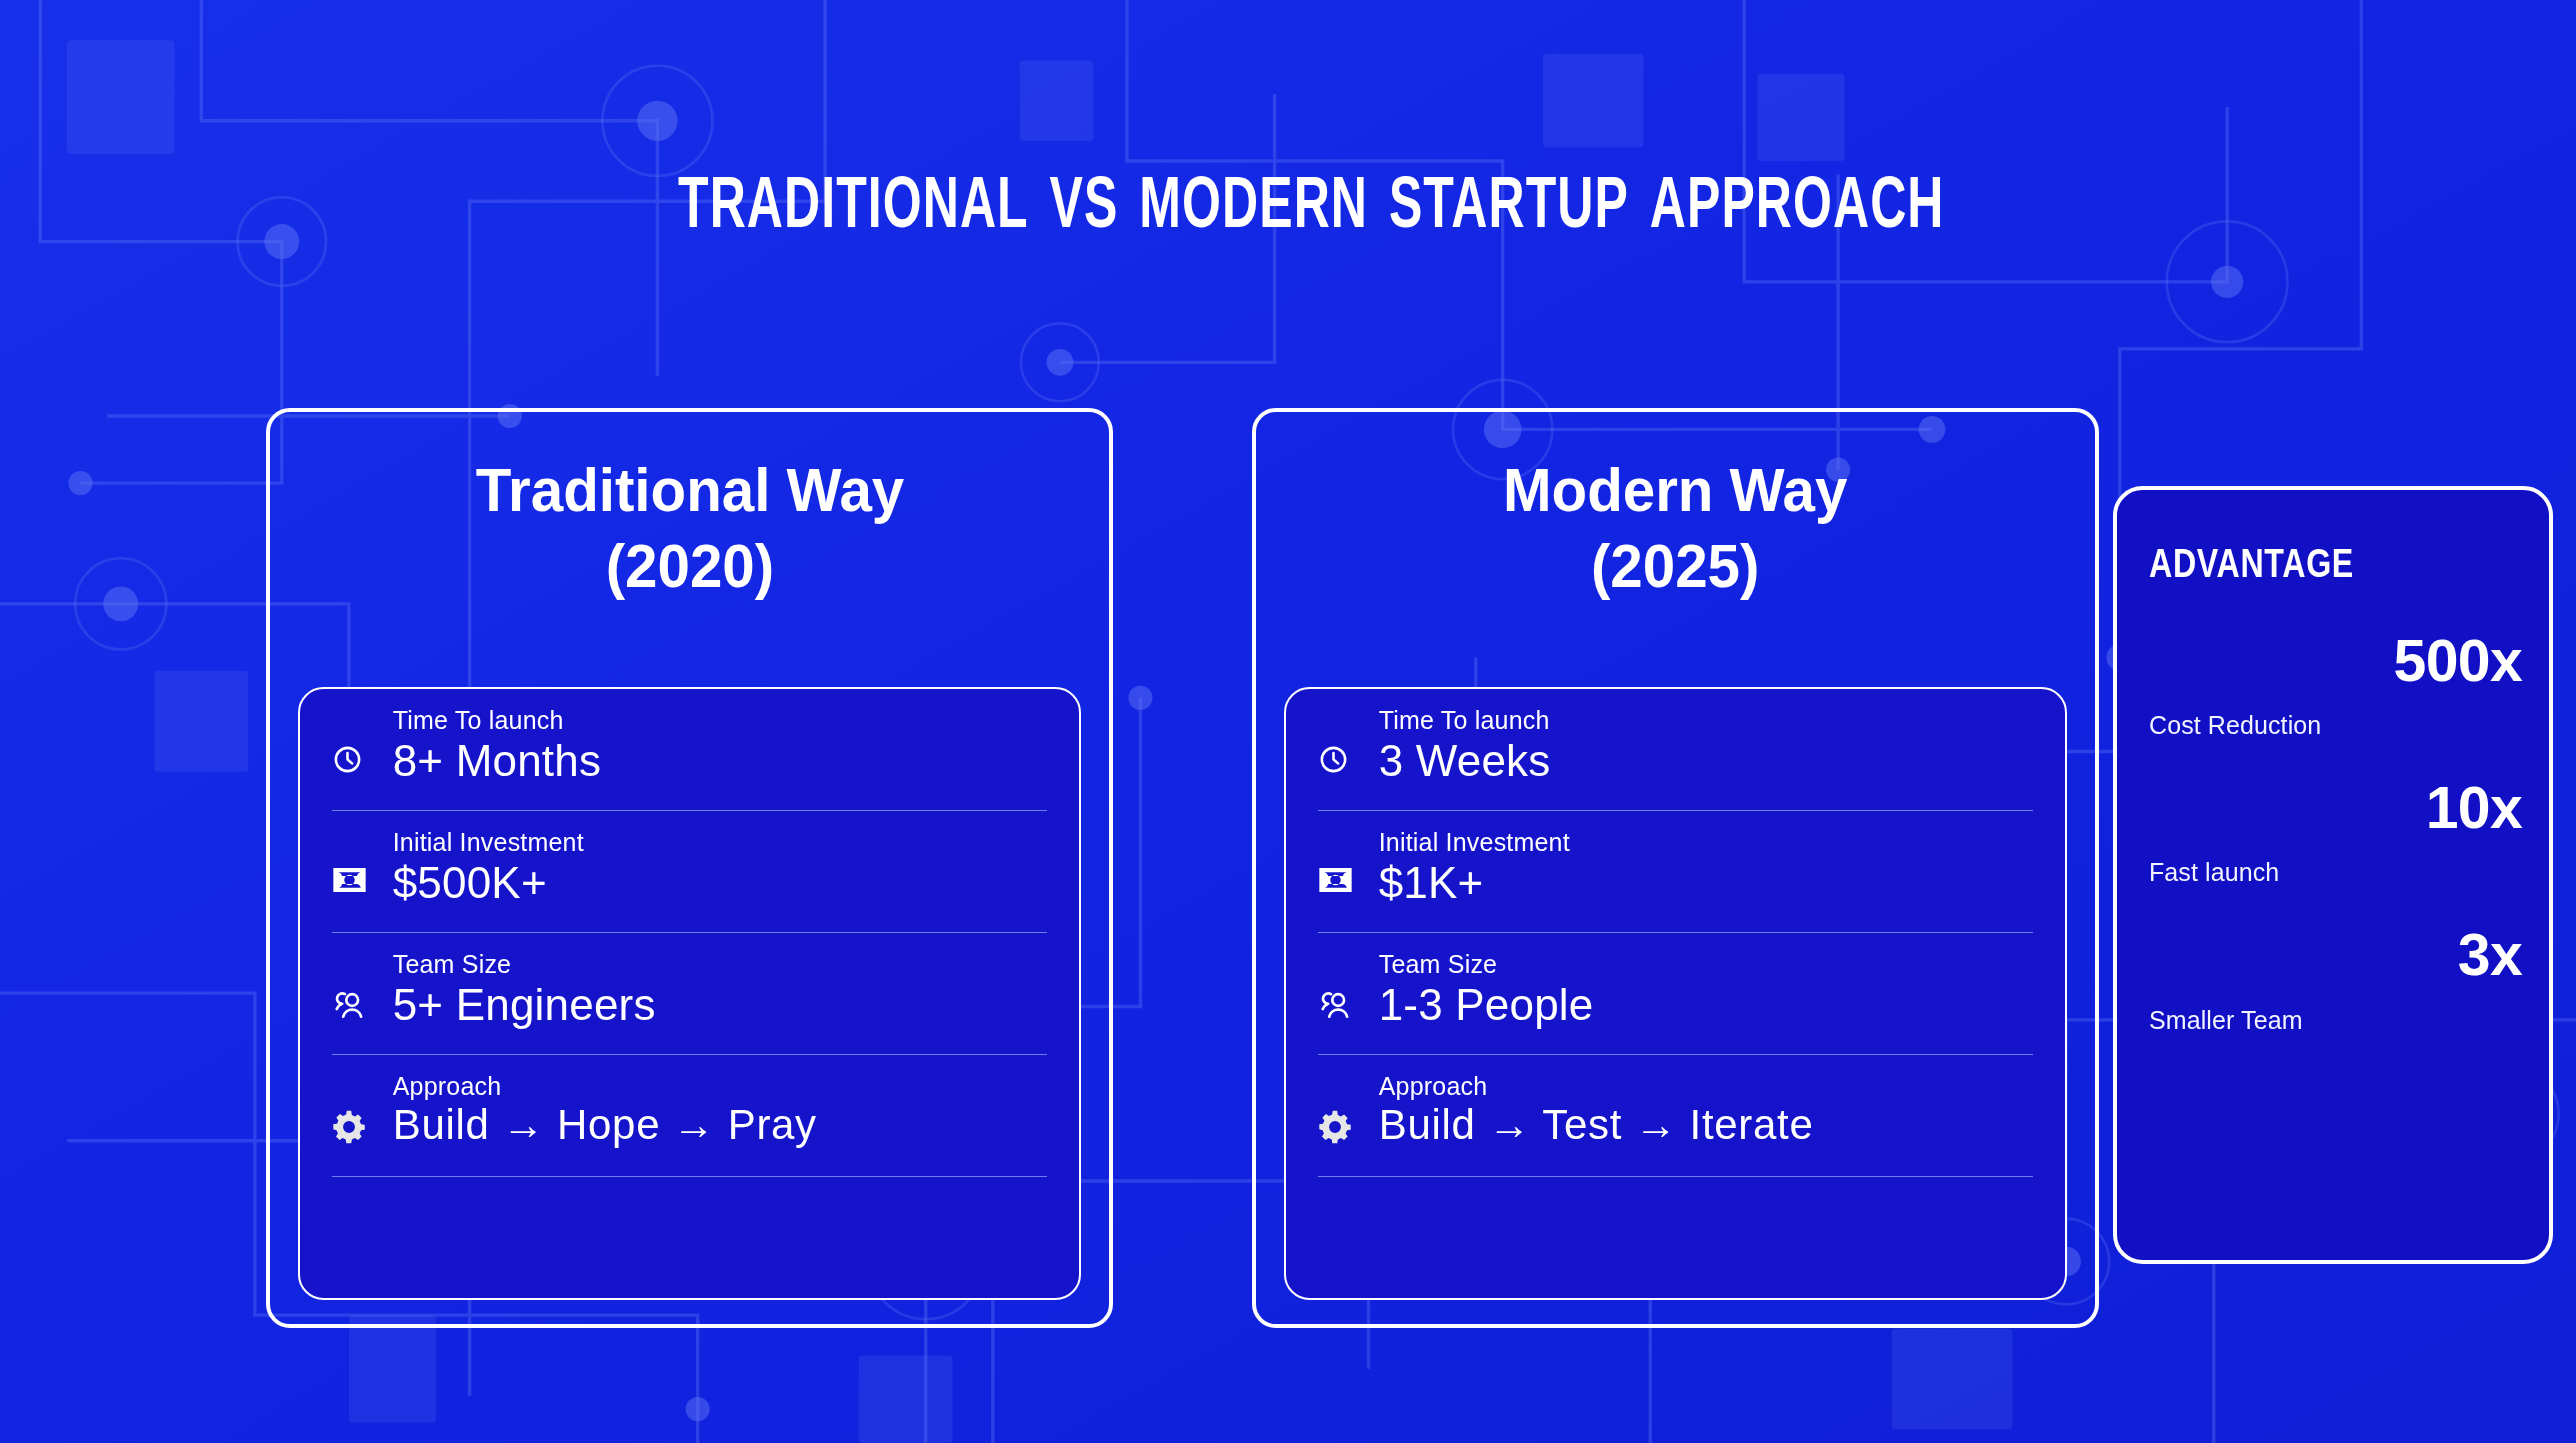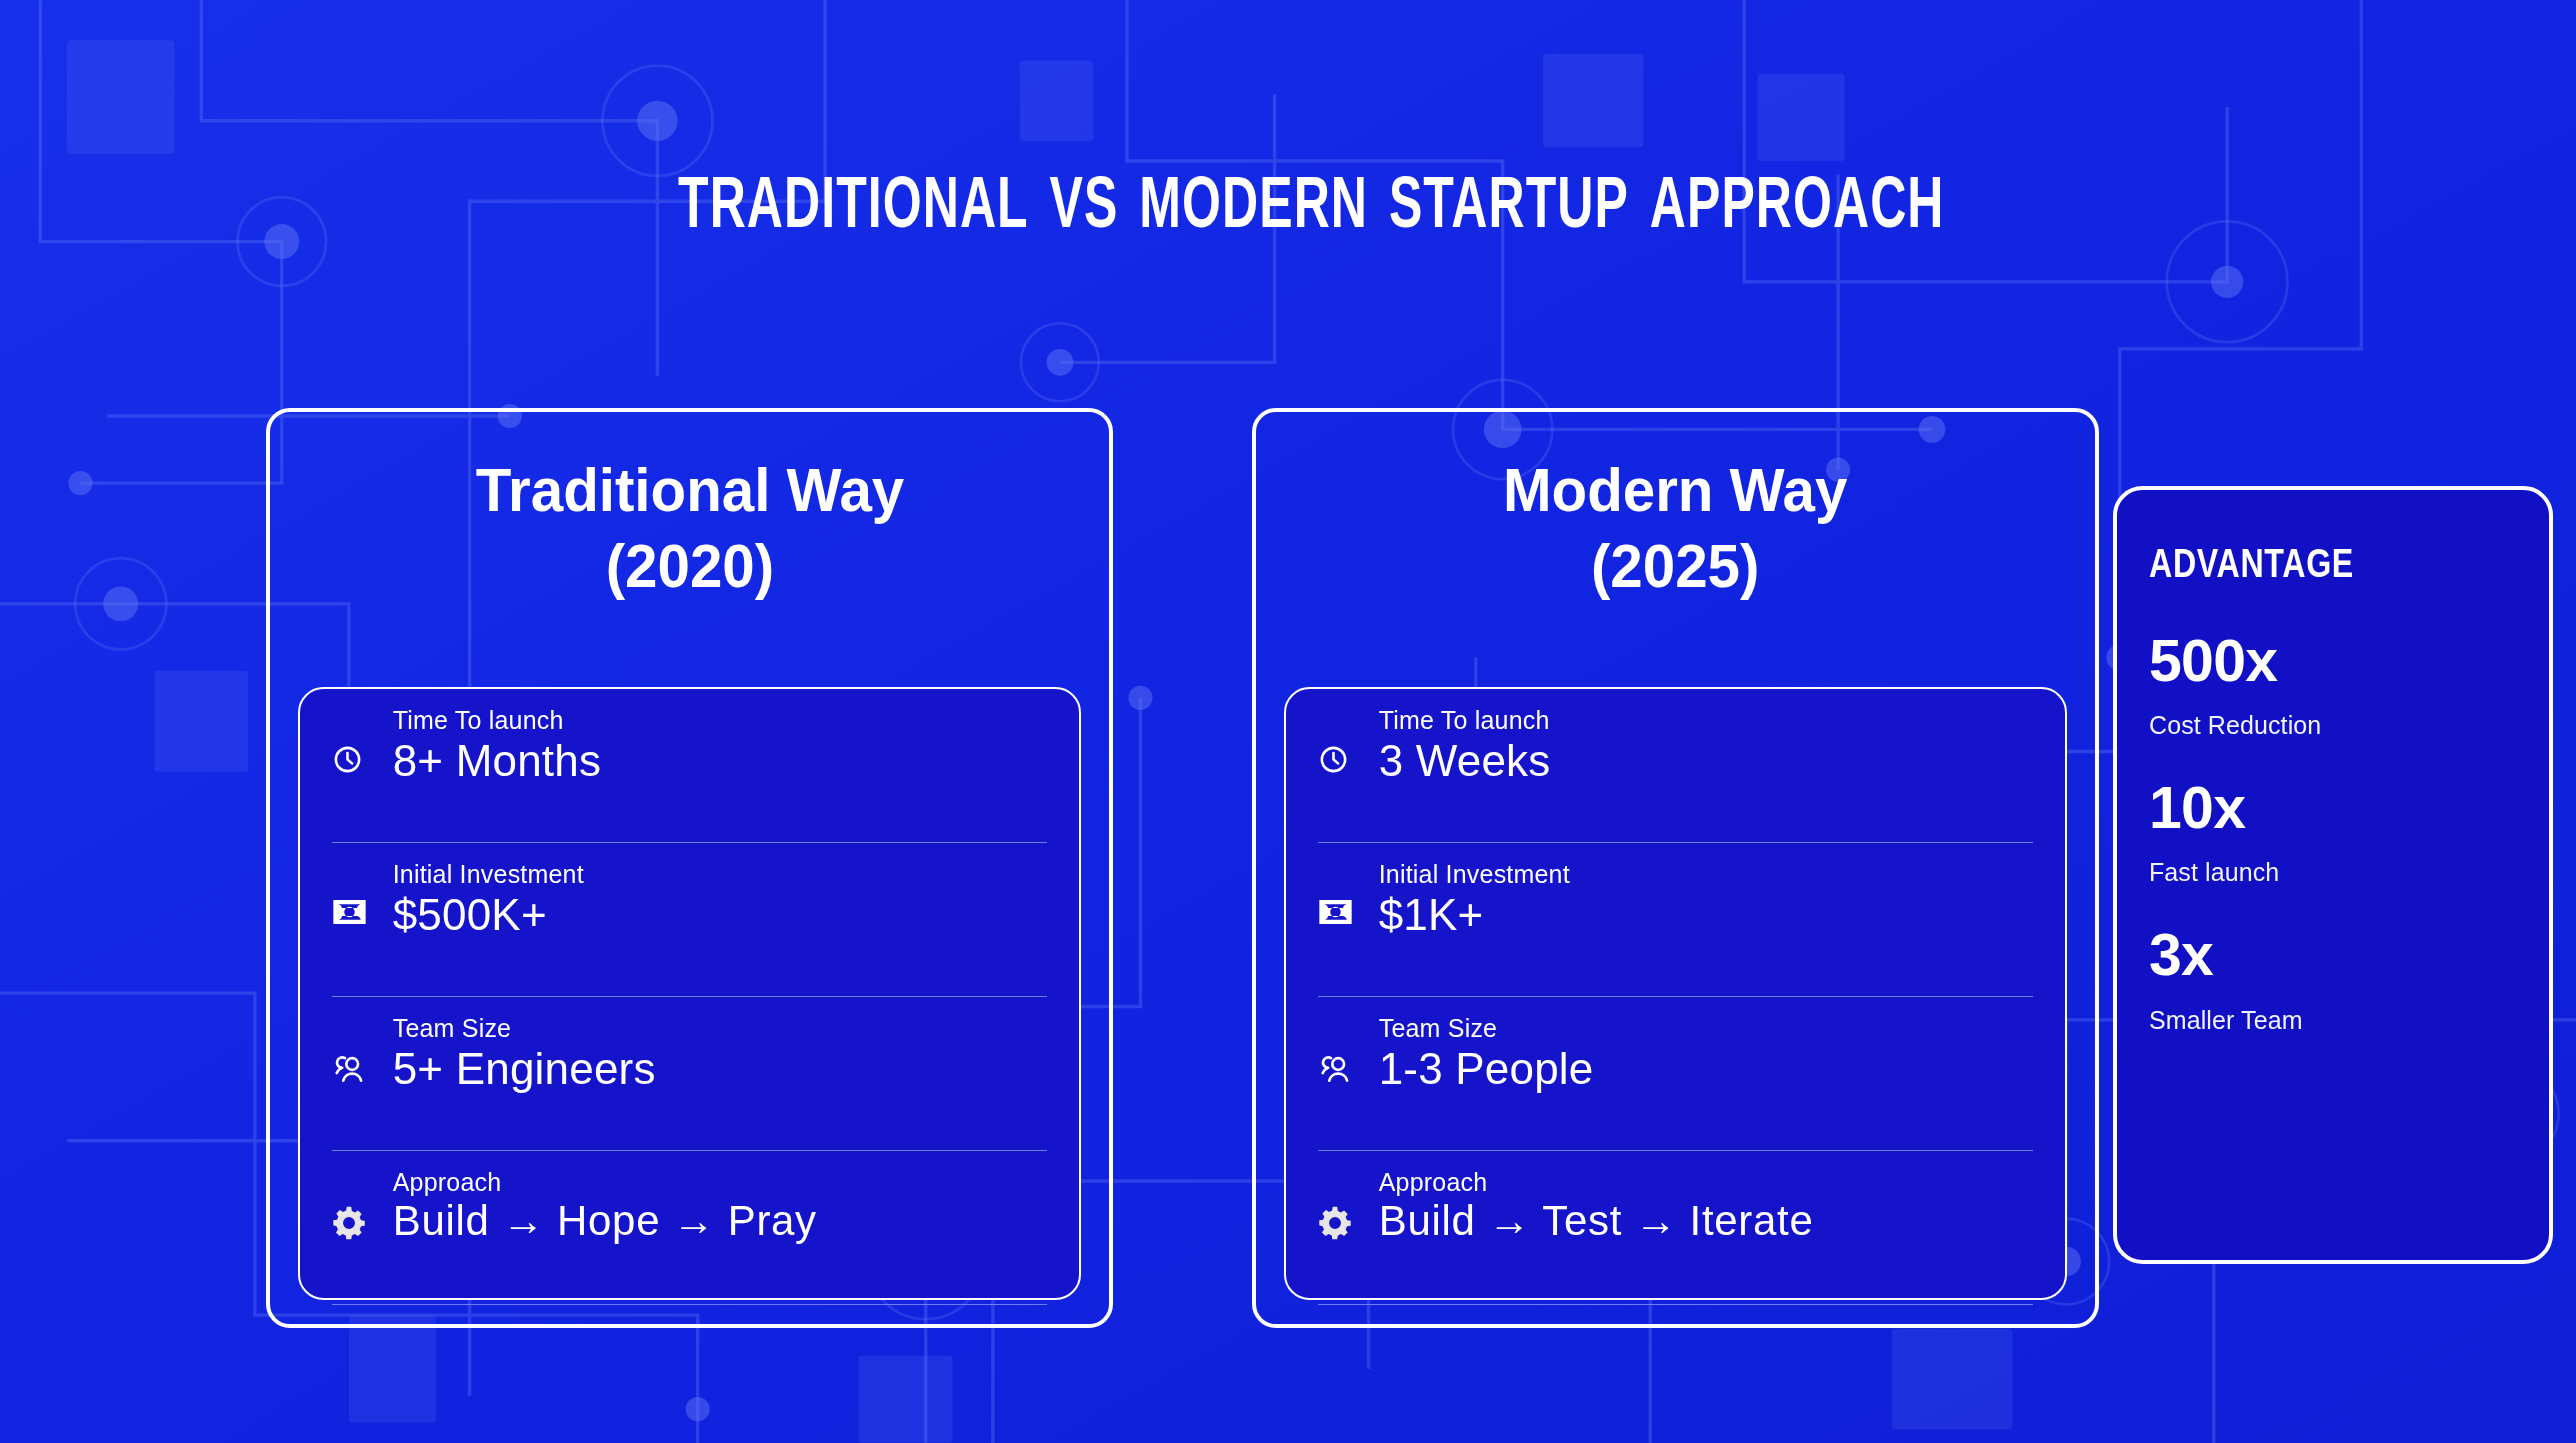--- a/index.html
+++ b/index.html
@@ -71,20 +71,21 @@
     margin-bottom:48px;
     white-space:nowrap;
   }
   .adv-item { margin-bottom:38px; }
   .adv-value {
     color:#ffffff;
     font-weight:bold;
     font-size:59px;
     line-height:1.02;
     letter-spacing:-0.7px;
+    text-align:right;
   }
   .adv-label {
     color:#f2f4ff;
     font-size:25px;
     font-weight:500;
     margin-top:20px;
     letter-spacing:0.1px;
   }
 
   
@@ -123,21 +124,21 @@
     top:275px;
     bottom:24px;
     background:#1614cb;
     border:2px solid #ffffff;
     border-radius:25.5px;
     padding:0 32px;
   }
 
   .row {
     position:relative;
-    height:154px;
+    height:122px;
     display:flex;
     align-items:flex-start;
     border-bottom:1.3px solid #6f7df0;
     padding-top:19px;
   }
   .row:last-child { border-bottom:1.3px solid #6f7df0; }
 
   .row-icon {
     width:58px;
     flex:0 0 58px;

